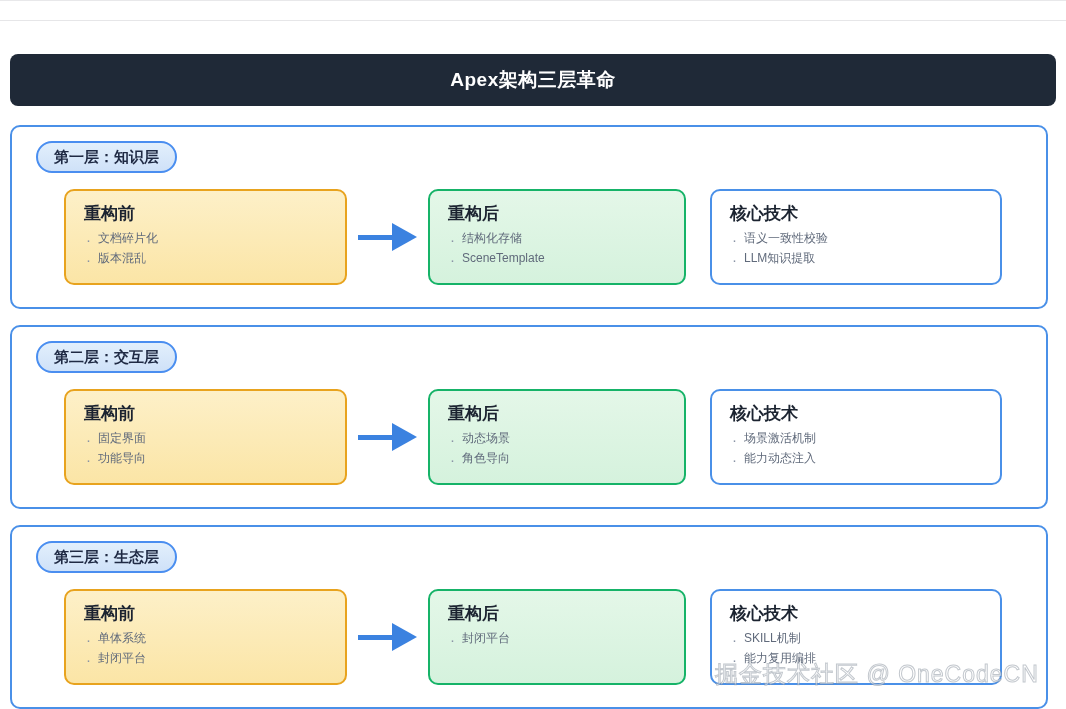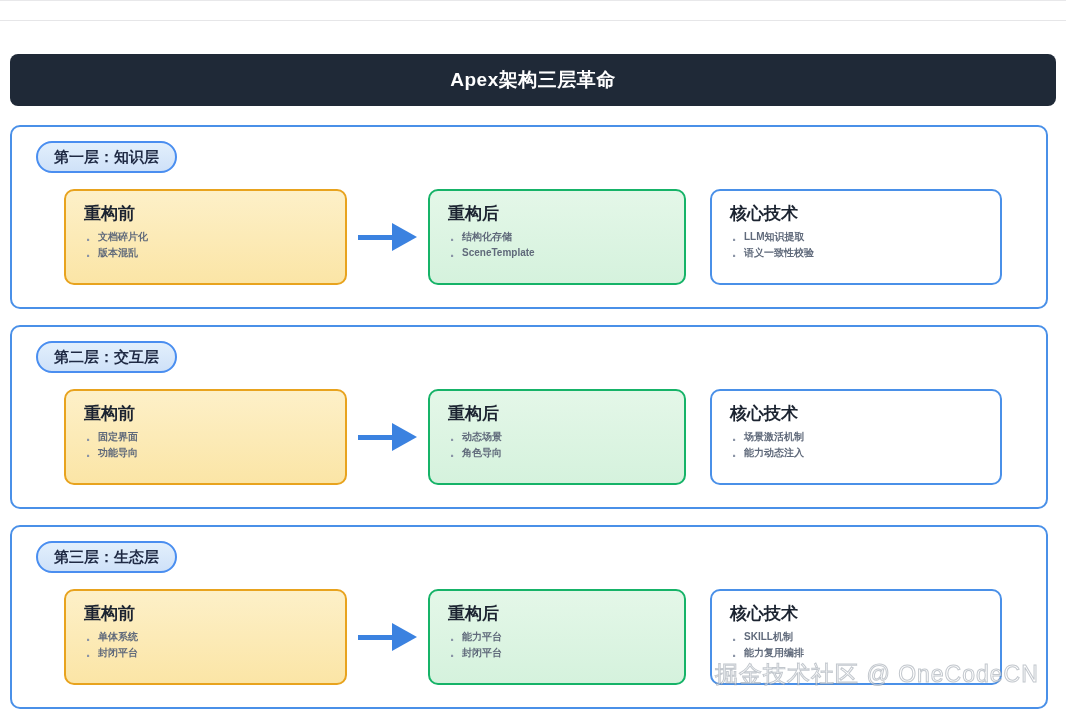--- a/index.html
+++ b/index.html
@@ -109,27 +109,26 @@
     font-size: 17px;
     font-weight: bold;
     color: #1b2330;
     margin-bottom: 4px;
     line-height: 1.3;
   }
 
   .card ul { list-style: none; }
 
   .card li {
-    font-size: 10px;
+    font-size: 12px;
     color: #606a7b;
     line-height: 1.62;
     padding-left: 14px;
     position: relative;
     white-space: nowrap;
-    font-weight: bold;
   }
   .card li::before {
     content: "·";
     position: absolute;
     left: 2px;
     top: -1px;
     color: #8a94a6;
     font-size: 15px;
   }
 
@@ -226,22 +225,22 @@
             <li>结构化存储</li>
             <li>SceneTemplate</li>
           </ul>
         </div>
 
         <div class="gap-core"></div>
 
         <div class="card card-core">
           <div class="card-title">核心技术</div>
           <ul>
+            <li>语义一致性校验</li>
             <li>LLM知识提取</li>
-            <li>语义一致性校验</li>
           </ul>
         </div>
 
       </div>
     </div>
 
     <div class="layer">
       <div class="layer-badge">
         <span class="badge-text">第二层：交互层</span>
       </div>
@@ -296,21 +295,20 @@
         </div>
 
         <div class="arrow">
           <div class="arrow-line"></div>
           <div class="arrow-head"></div>
         </div>
 
         <div class="card card-after">
           <div class="card-title">重构后</div>
           <ul>
-            <li>能力平台</li>
             <li>封闭平台</li>
           </ul>
         </div>
 
         <div class="gap-core"></div>
 
         <div class="card card-core">
           <div class="card-title">核心技术</div>
           <ul>
             <li>SKILL机制</li>

